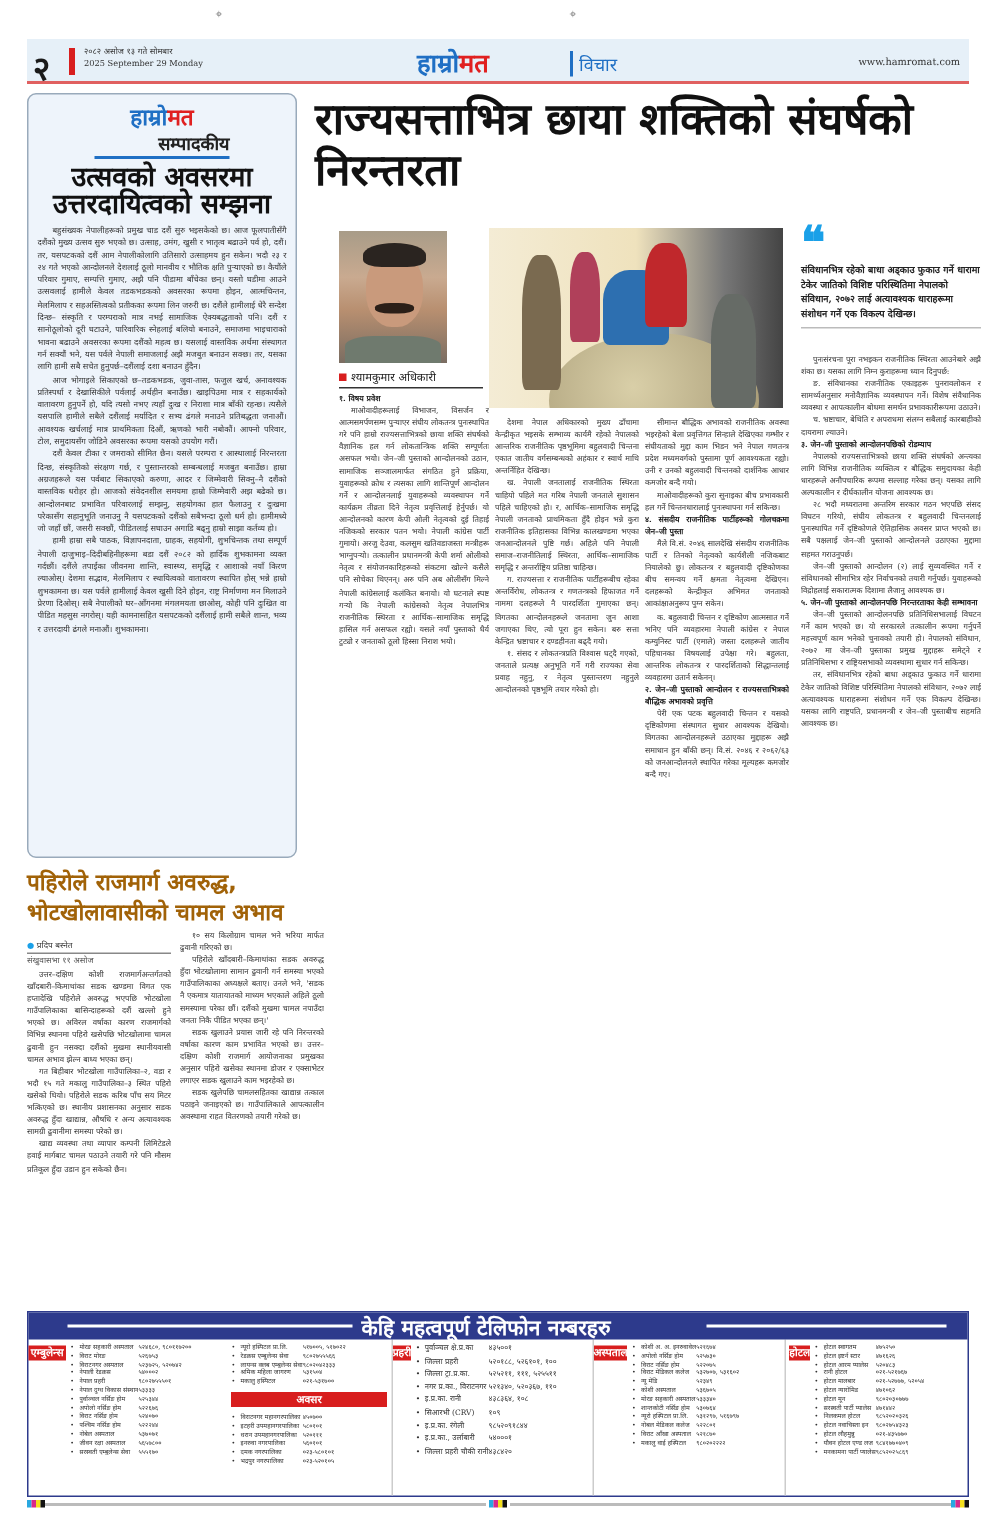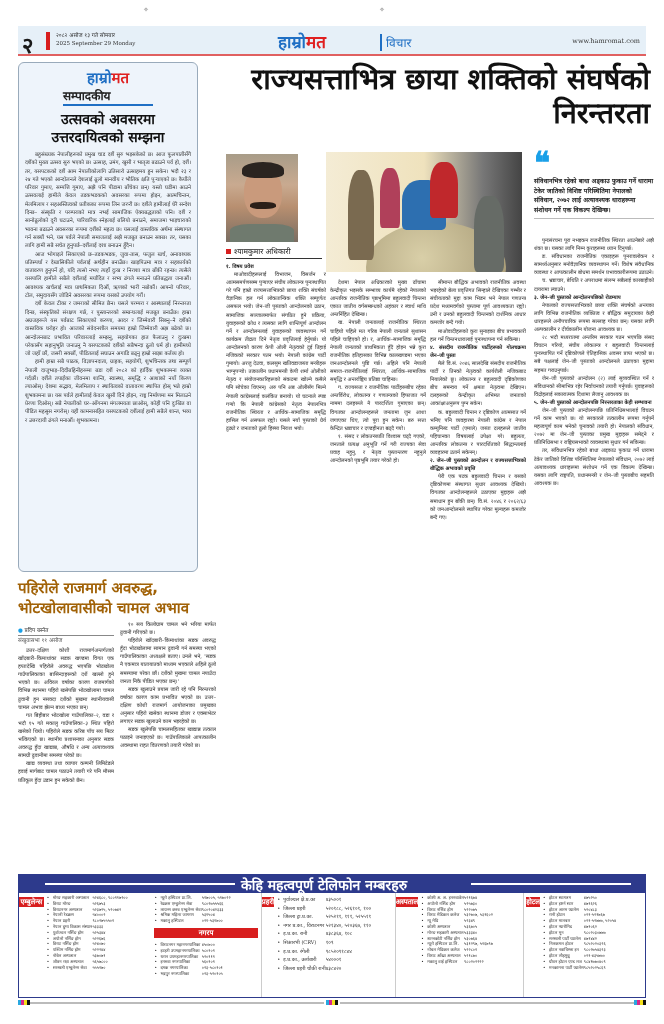--- a/index.html
+++ b/index.html
@@ -15,26 +15,26 @@
   .hdr-date { position: absolute; left: 38px; top: 5px; font-size: 5.5px; color: #333; line-height: 8px; }
   .hdr-logo { position: absolute; left: 260px; top: 4px; font-size: 17px; font-weight: bold; font-family: "DejaVu Sans", sans-serif; color: #1f6fc4; }
   .hdr-logo .red { color: #e02020; }
   .hdr-section { position: absolute; left: 362px; top: 8px; font-size: 12px; color: #1f6fc4; border-left: 2px solid #1f6fc4; padding-left: 4px; font-family: "DejaVu Sans", sans-serif; }
   .hdr-web { position: absolute; right: 6px; top: 11px; font-size: 6.5px; color: #333; }
 
   
   .editorial { position: absolute; left: 18px; top: 62px; width: 180px; height: 510px; background: #eef4fb; border: 1px solid #99aabb; border-radius: 6px; padding: 4px 6px; overflow: hidden; }
   .ed-logo { text-align: center; font-size: 15px; font-weight: bold; color: #1f6fc4; font-family: "DejaVu Sans", sans-serif; }
   .ed-logo .red { color: #e02020; }
-  .ed-label { text-align: left; font-size: 12px; font-weight: bold; color: #222; border-bottom: 2px solid #1f6fc4; width: 90px; margin: 0 auto 4px; font-family: Liberation Sans, sans-serif; }
-  .ed-title { text-align: center; font-size: 14px; font-weight: bold; line-height: 18px; color: #111; font-family: "DejaVu Sans", sans-serif; margin-bottom: 4px; }
+  .ed-label { text-align: right; font-size: 12px; font-weight: bold; color: #222; border-bottom: 2px solid #1f6fc4; width: 90px; margin: 0 auto 4px; font-family: Liberation Sans, sans-serif; }
+  .ed-title { text-align: center; font-size: 18px; font-weight: bold; line-height: 18px; color: #111; font-family: "DejaVu Sans", sans-serif; margin-bottom: 4px; }
   .ed-body p { font-size: 5.4px; line-height: 8.3px; text-align: justify; text-indent: 10px; color: #333; }
 
   
-  .main-headline { position: absolute; left: 210px; top: 62px; width: 440px; text-align: right; font-size: 29px; font-weight: bold; line-height: 34px; color: #111; font-family: "DejaVu Sans", sans-serif; }
+  .main-headline { position: absolute; left: 210px; top: 62px; width: 440px; text-align: left; font-size: 29px; font-weight: bold; line-height: 34px; color: #111; font-family: "DejaVu Sans", sans-serif; }
 
   
   .author-photo { position: absolute; left: 226px; top: 154px; width: 72px; height: 88px; background: linear-gradient(180deg, #a89c88 0%, #c9aa90 35%, #b88f70 60%, #7a6d62 100%); overflow: hidden; }
   .author-photo .face { position: absolute; left: 18px; top: 14px; width: 38px; height: 50px; background: #c99a7c; border-radius: 45%; }
   .author-photo .hair { position: absolute; left: 16px; top: 8px; width: 42px; height: 16px; background: #2a2420; border-radius: 50% 50% 30% 30%; }
   .author-photo .stache { position: absolute; left: 24px; top: 48px; width: 26px; height: 7px; background: #2b1f18; border-radius: 40%; }
   .author-photo .shirt { position: absolute; left: 4px; top: 70px; width: 64px; height: 22px; background: #6f7a6e; border-radius: 30% 30% 0 0; }
   .byline { position: absolute; left: 226px; top: 246px; width: 96px; font-size: 7.5px; color: #222; border-bottom: 1px solid #333; padding-bottom: 2px; font-family: "DejaVu Sans", sans-serif; }
   .byline .sq { display: inline-block; width: 5px; height: 5px; background: #d81e1e; margin-right: 3px; vertical-align: middle; }
 
@@ -292,21 +292,21 @@
                 <span class="bullet">•</span>
                 <span class="name">श्रमिक महिला जागरण</span>
                 <span class="num">५३१५०४</span>
               </li>
               <li class="dir-item">
                 <span class="bullet">•</span>
                 <span class="name">मकालु हस्पिटल</span>
                 <span class="num">०२१-५३१७००</span>
               </li>
             </ul>
-          <div class="dir-subhead">नगरप</div>
+          <div class="dir-subhead">अवसर</div>
           <ul class="dir-list" id="list-fire">
               <li class="dir-item">
                 <span class="bullet">•</span>
                 <span class="name">विराटनगर महानगरपालिका</span>
                 <span class="num">४५०७००</span>
               </li>
               <li class="dir-item">
                 <span class="bullet">•</span>
                 <span class="name">इटहरी उपमहानगरपालिका</span>
                 <span class="num">५८०१०१</span>

